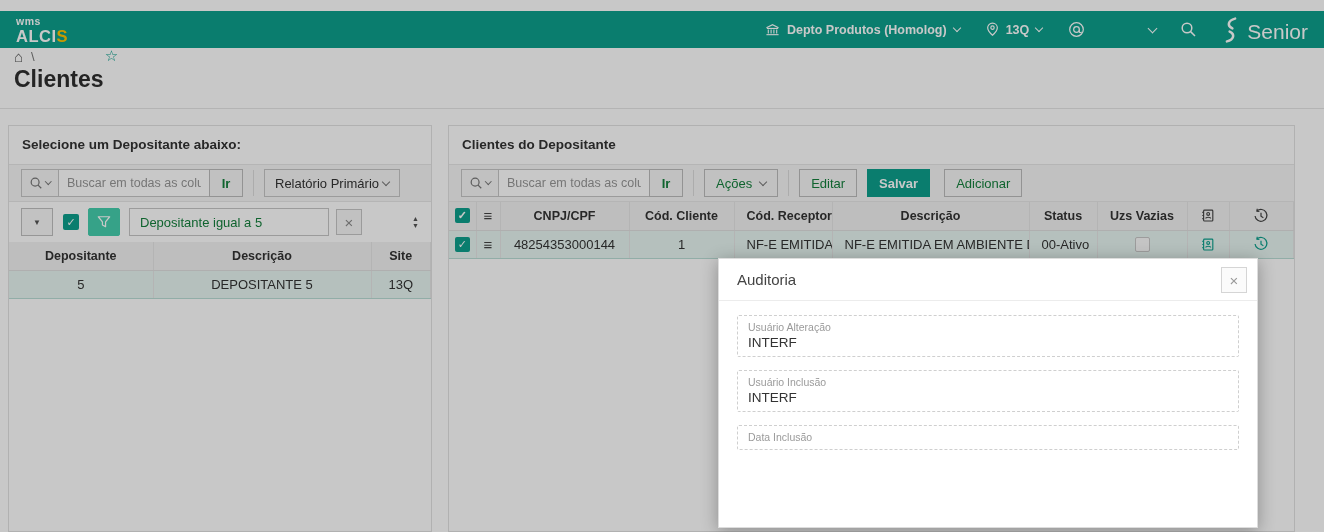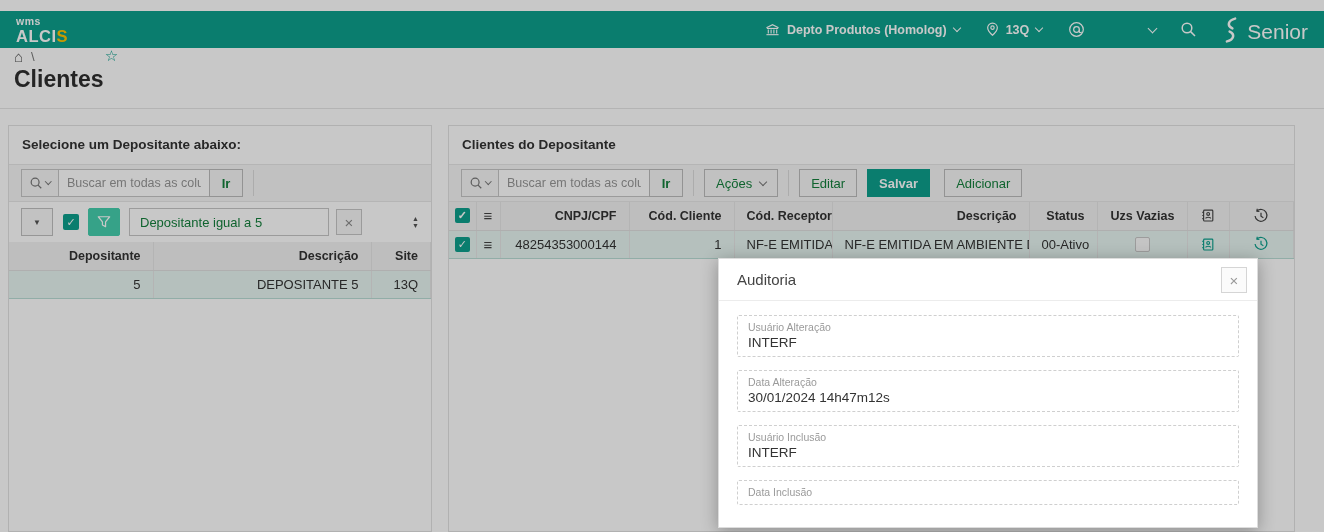--- a/index.html
+++ b/index.html
@@ -65,21 +65,21 @@
                 display:flex; align-items:center; justify-content:center; cursor:pointer; }
   .filter-input { width:200px; height:28px; border:1px solid #c6c6c6; background:#fff; padding:0 10px;
                   font-size:13px; color:#15803d; font-family:inherit; }
   .x-btn { width:26px; height:26px; border:1px solid #c6c6c6; background:#f7f7f7; color:#8a8a8a;
            font-size:15px; line-height:1; display:flex; align-items:center; justify-content:center; cursor:pointer; }
   .spinner { margin-left:auto; display:flex; flex-direction:column; align-items:center; color:#555;
              font-size:7px; line-height:7px; cursor:pointer; }
 
   
   table { width:100%; border-collapse:collapse; table-layout:fixed; font-size:13px; }
-  th, td { height:28px; padding:0 12px; text-align:right; white-space:nowrap; overflow:hidden;
+  th, td { height:28px; padding:0 12px; text-align:center; white-space:nowrap; overflow:hidden;
            border-right:1px solid #e6e6e6; border-bottom:1px solid #e0e0e0; }
   th { background:#f3f3f3; color:#333; font-weight:bold; font-size:12.5px; cursor:pointer; }
   td { color:#333; }
   tr.sel td { background:#e7f5f1; border-bottom:1px solid #b9ddd5; }
   th.icon-cell, td.icon-cell { padding:0; text-align:center; }
   .menu-icon { font-size:15px; font-weight:bold; color:#444; cursor:pointer; }
   .cell-center { display:flex; align-items:center; justify-content:center; height:100%; }
   .row-icon { color:#0da08d; cursor:pointer; }
   .hdr-icon { color:#444; }
 
@@ -185,20 +185,24 @@
       <div class="scombo">
         <svg width="14" height="14" viewBox="0 0 16 16" fill="none" stroke="#777" stroke-width="1.4">
           <circle cx="7" cy="7" r="4.5"></circle>
             <line x1="10.4" y1="10.4" x2="14" y2="14"></line>
         </svg>
         <span class="chev"></span>
       </div>
       <input class="tb-input" type="text" placeholder="Buscar em todas as colunas" style="">
       <button class="btn btn-ir">Ir</button>
       <div class="vsep"></div>
+      <div class="select">
+        <span>Relatório Primário</span>
+        <span class="chev"></span>
+      </div>
     </div>
 
     <div class="filter-row">
       <div class="caret-btn">▼</div>
       <div style="width:10px"></div>
       <span class="checkbox"></span>
       <div style="width:9px"></div>
       <div class="funnel-btn">
         <svg width="14" height="14" viewBox="0 0 16 16" fill="none" stroke="#fff" stroke-width="1.4" stroke-linejoin="round">
           <path d="M1.5 2 H14.5 L9.8 7.8 V13.3 L6.2 11.5 V7.8 Z"></path>
@@ -371,24 +375,20 @@
     <div class="modal-header">
       <span class="modal-title">Auditoria</span>
     </div>
     <div class="modal-close">×</div>
     <div class="modal-body">
       <div class="field">
         <div class="field-label">Usuário Alteração</div>
         <div class="field-value">INTERF</div>
       </div>
       <div class="field">
-        <div class="field-label">Data Alteração</div>
-        <div class="field-value">30/01/2024 14h47m12s</div>
-      </div>
-      <div class="field">
         <div class="field-label">Usuário Inclusão</div>
         <div class="field-value">INTERF</div>
       </div>
       <div class="field">
         <div class="field-label">Data Inclusão</div>
       </div>
     </div>
   </div>
 
 </div>

